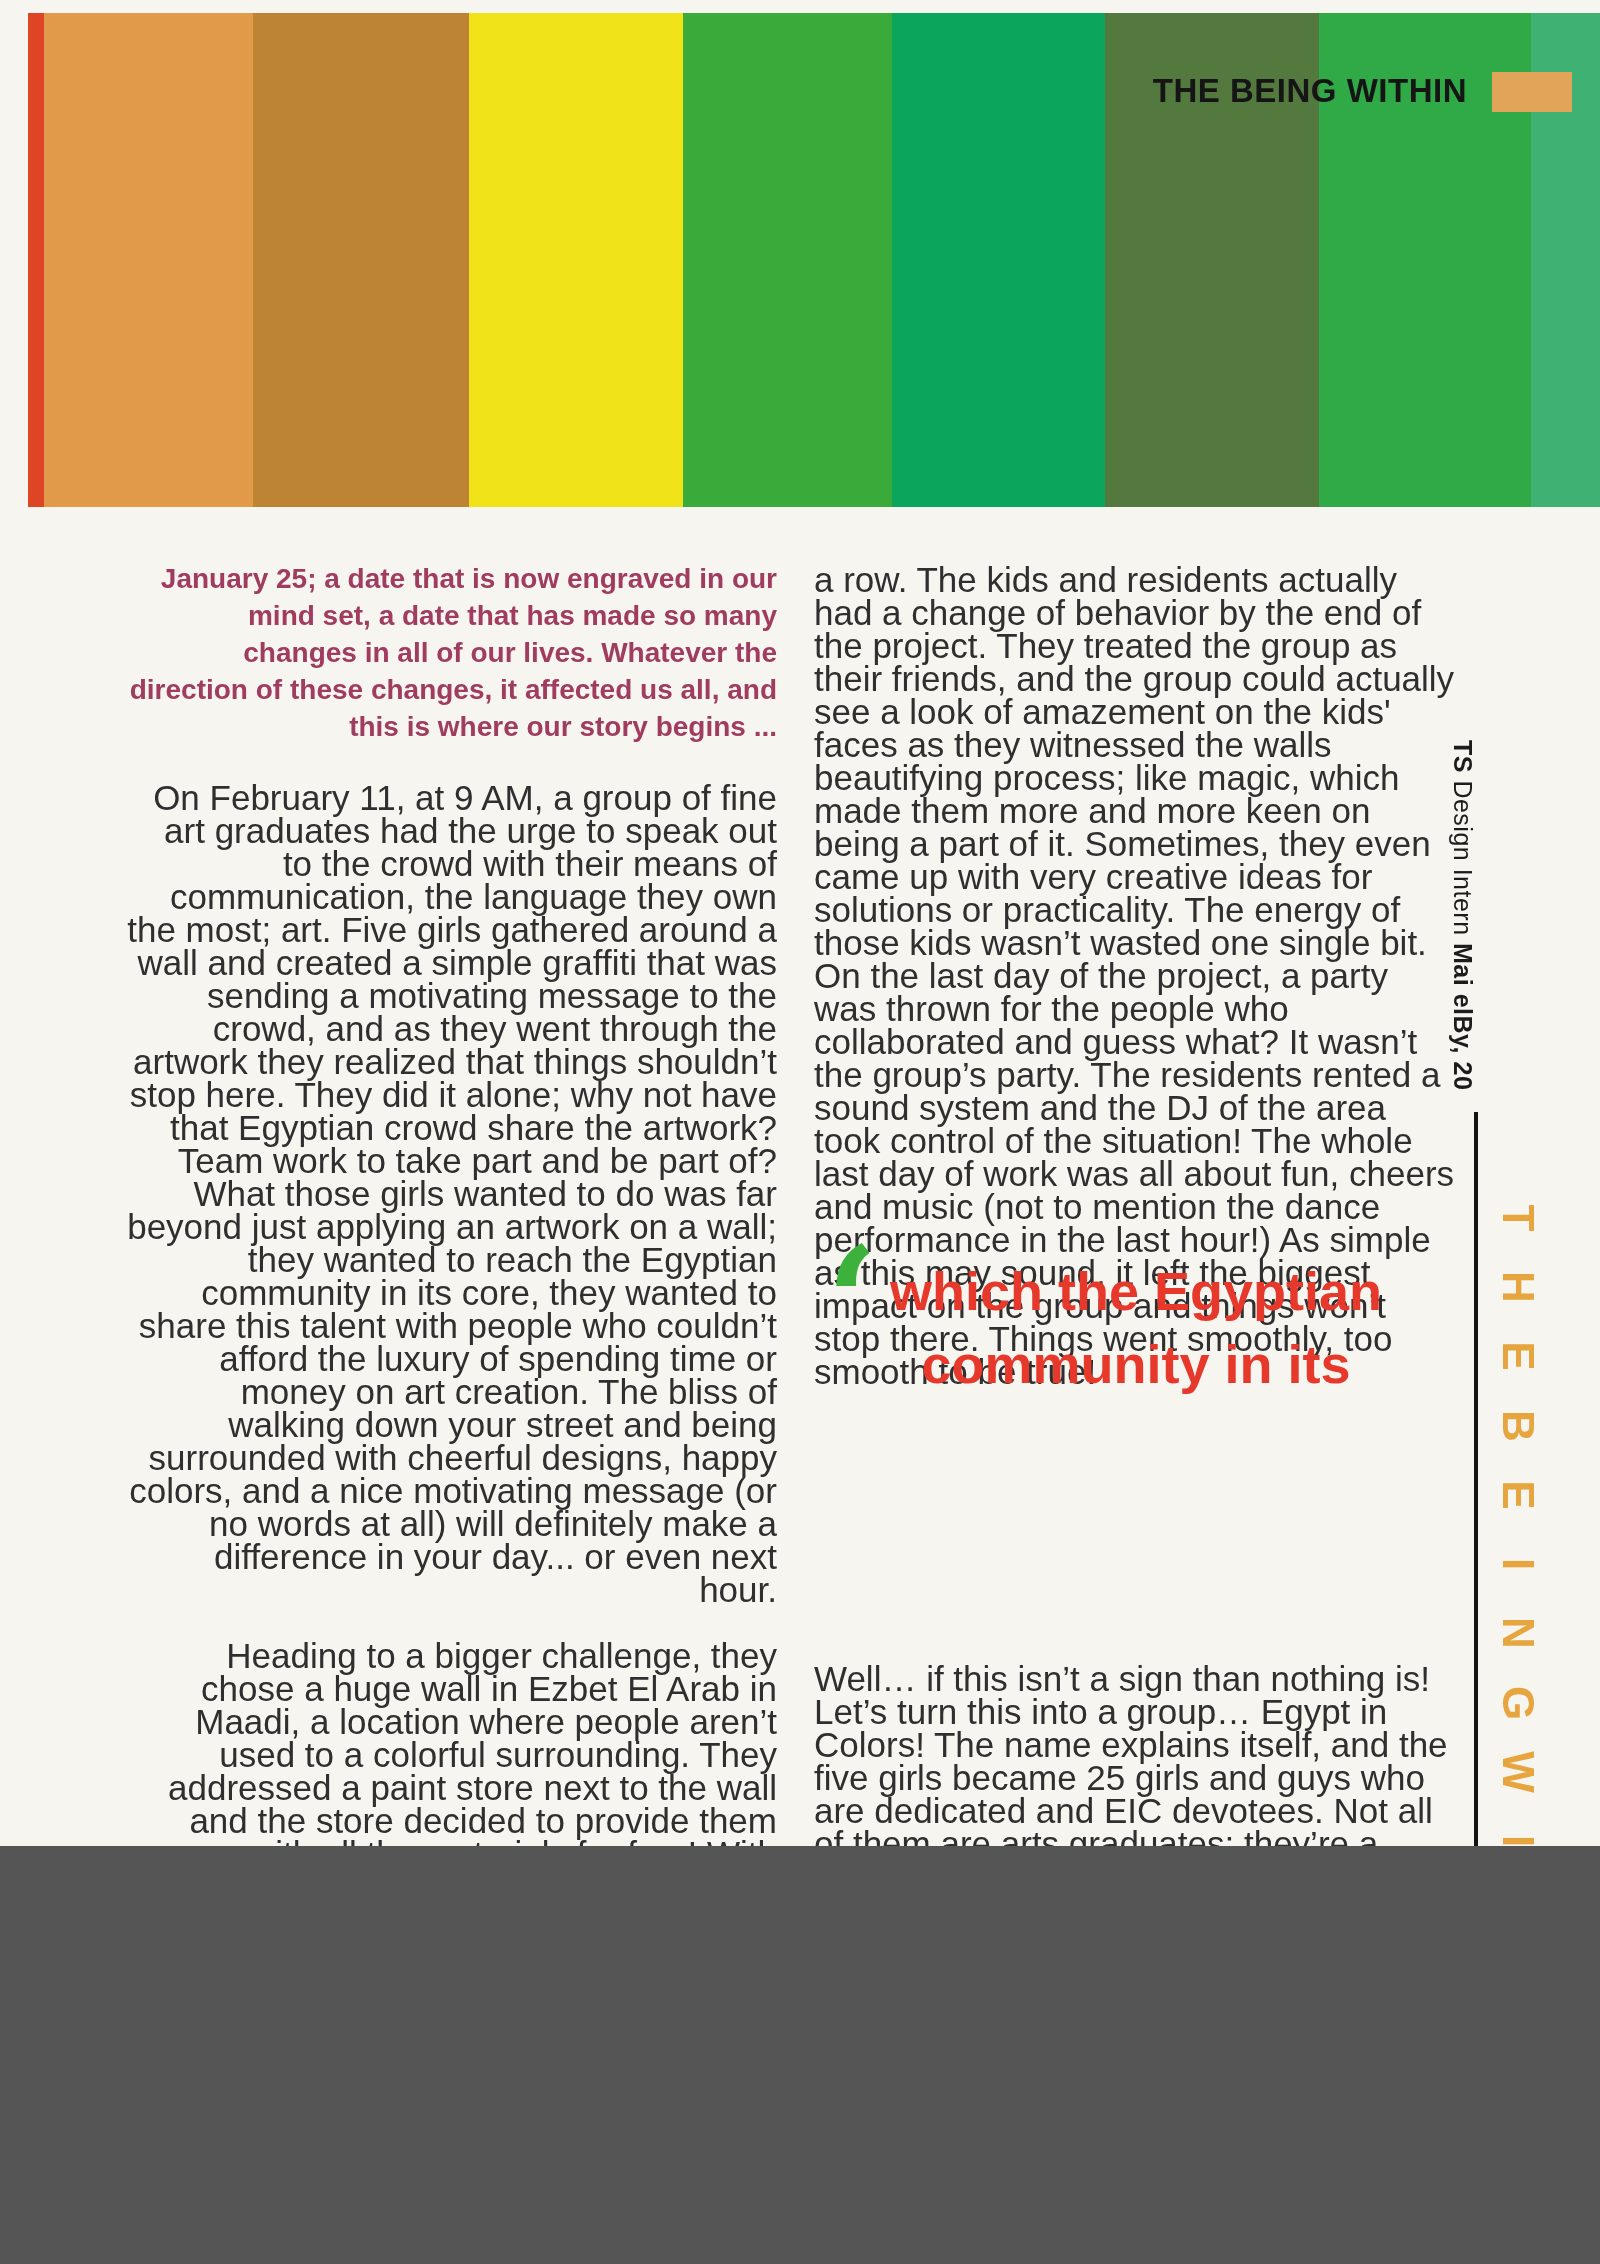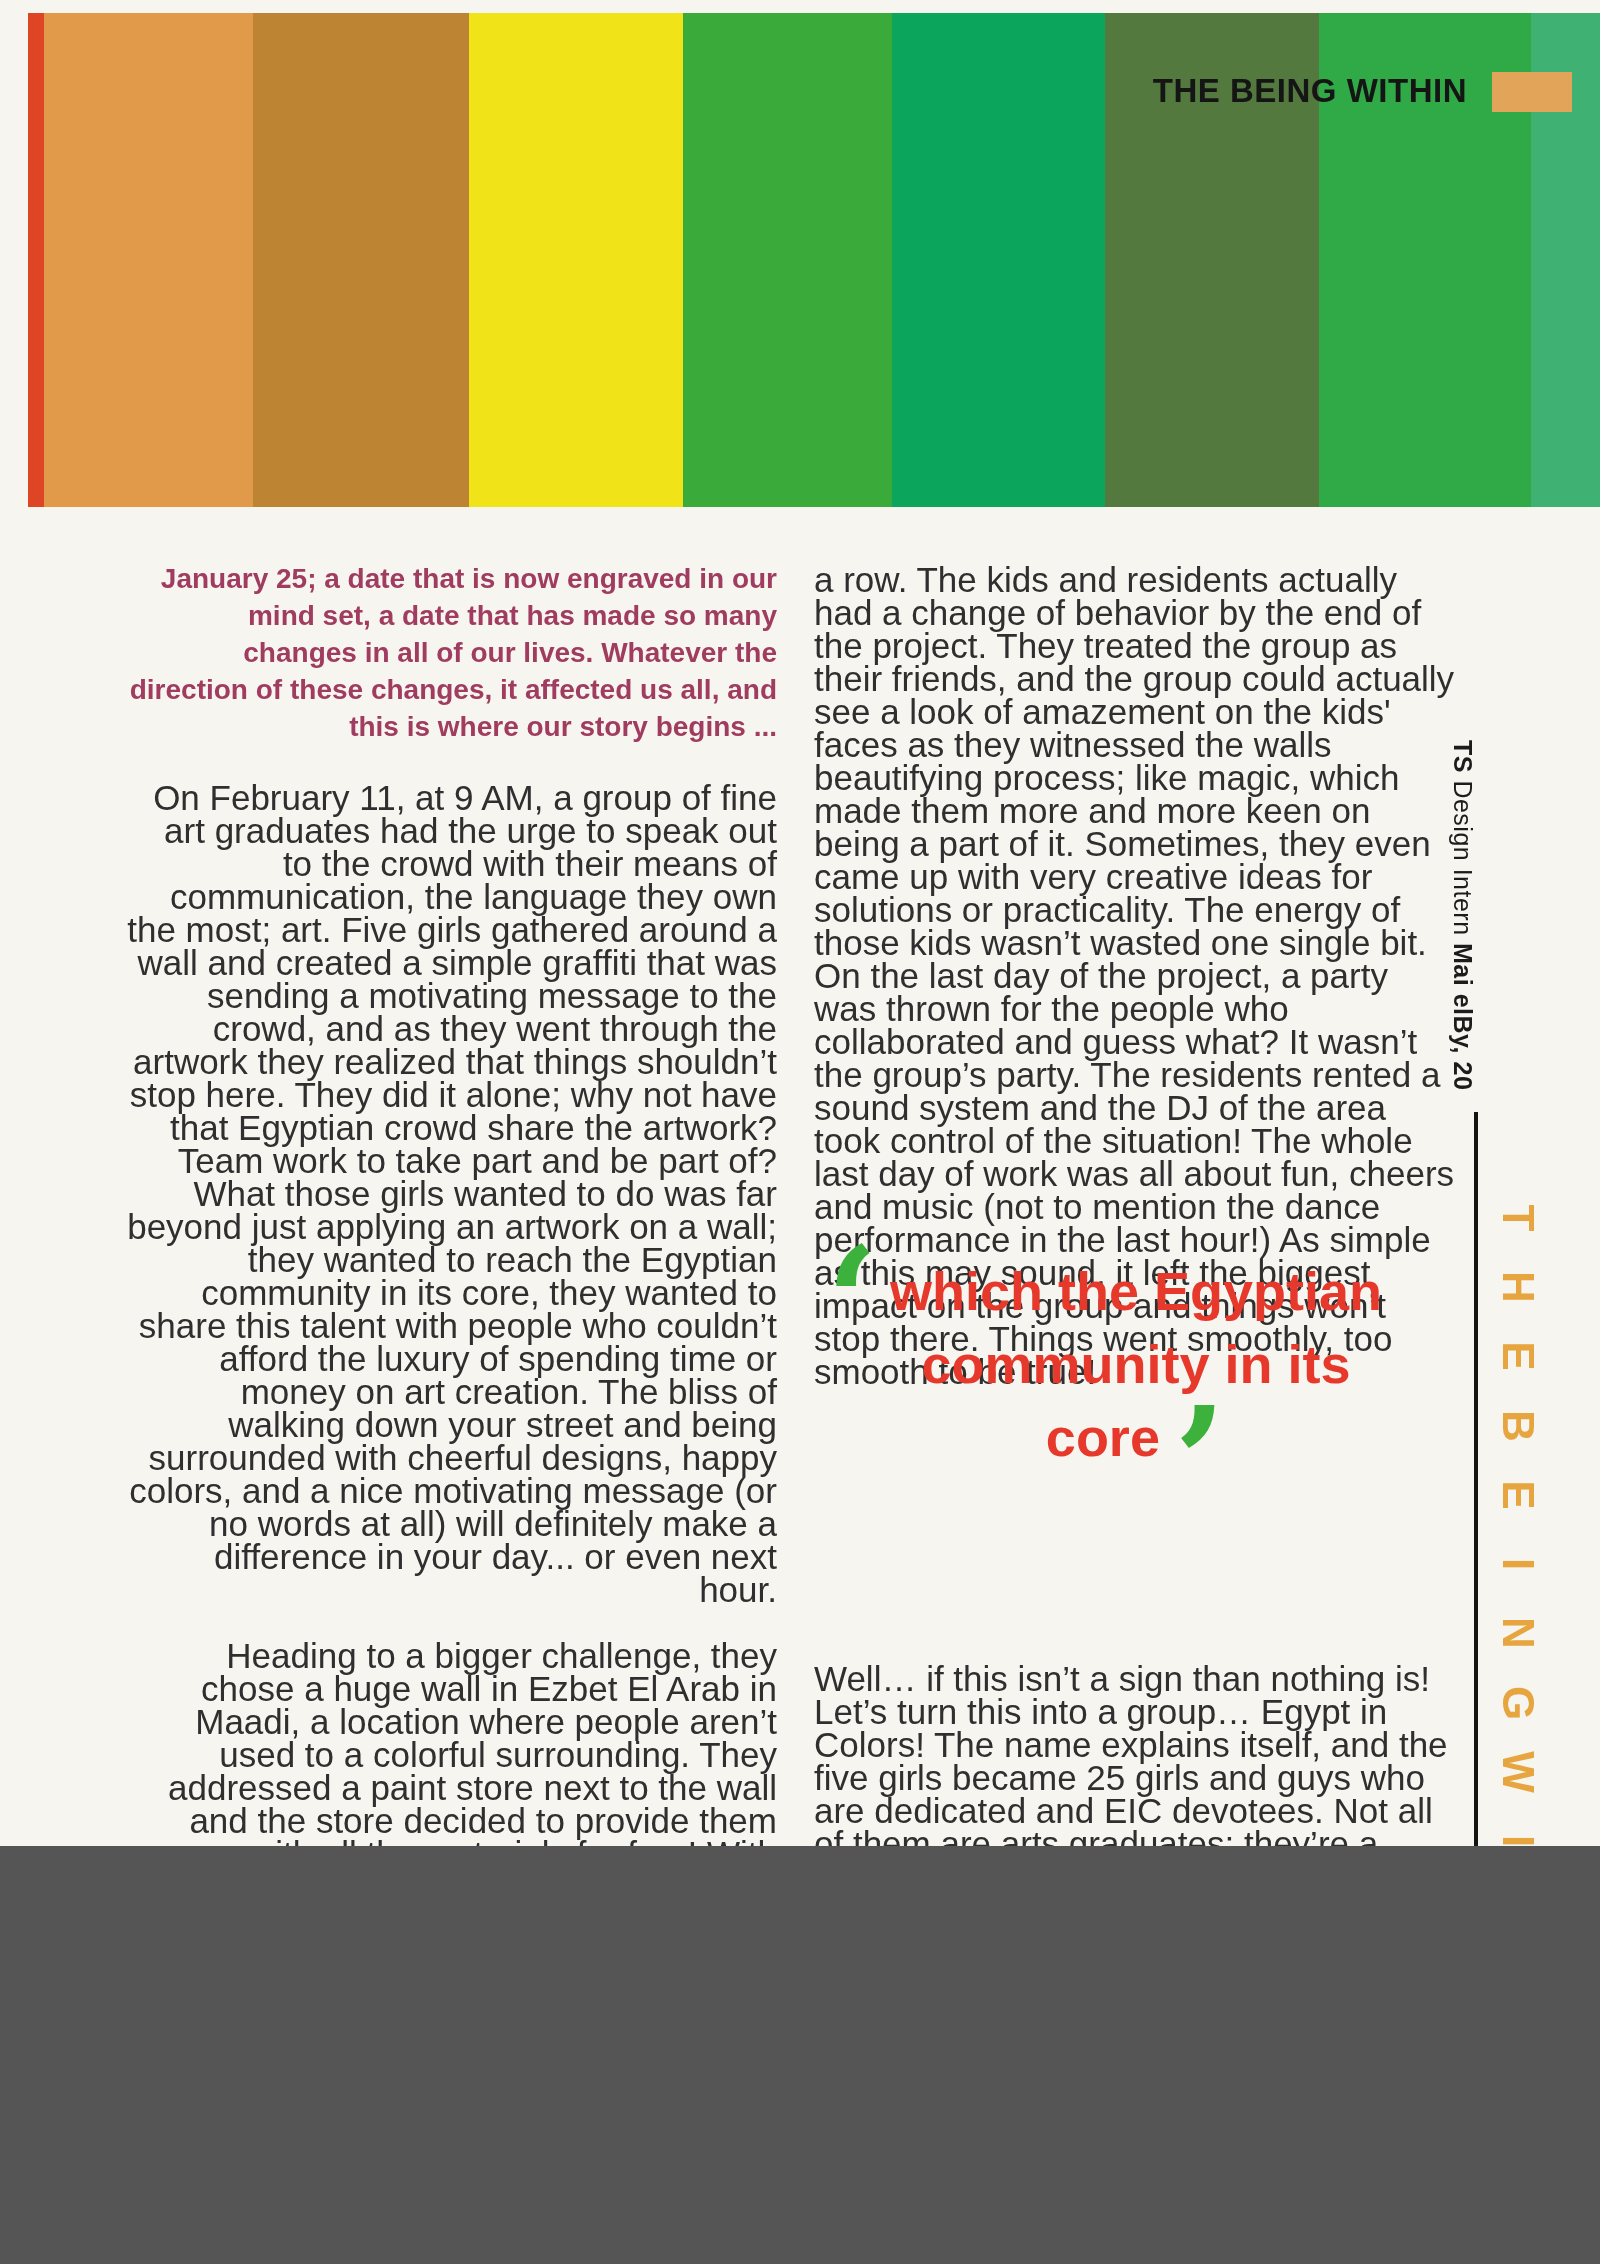--- a/index.html
+++ b/index.html
@@ -97,21 +97,20 @@
   </div>
 
   <div class="col col-right">
     <p class="bodytext">a row. The kids and residents actually had a change of behavior by the end of the project. They treated the group as their friends, and the group could actually see a look of amazement on the kids' faces as they witnessed the walls beautifying process; like magic, which made them more and more keen on being a part of it. Sometimes, they even came up with very creative ideas for solutions or practicality. The energy of those kids wasn’t wasted one single bit. On the last day of the project, a party was thrown for the people who collaborated and guess what? It wasn’t the group’s party. The residents rented a sound system and the DJ of the area took control of the situation! The whole last day of work was all about fun, cheers and music (not to mention the dance performance in the last hour!) As simple as this may sound, it left the biggest impact on the group and things won’t stop there. Things went smoothly, too smooth to be true!</p>
   </div>
 
   <div class="pull-quote">
     <span class="quote-mark quote-open">‘</span>
     <div>which the Egyptian</div>
     <div>community in its</div>
-    <div><span>core</span><span class="quote-mark quote-close">’</span></div>
   </div>
 
   <div class="col" style="left:814px; top:1662px; width:645px;">
     <p class="bodytext">Well… if this isn’t a sign than nothing is! Let’s turn this into a group… Egypt in Colors! The name explains itself, and the five girls became 25 girls and guys who are dedicated and EIC devotees. Not all of them are arts graduates; they’re a bunch of different characters with à variety of specialties - but they all have one thing in common, the love of Egypt and art. So they thought it better to get organized and make use of the variety, and advise whoever</p>
   </div>
 
   <div class="byline"><span class="bold">TS</span><span> Design Intern </span><span class="bold">Mai elBy, 20</span></div>
 
   <div class="sidebar-rule"></div>
   <div class="vertical-title">

